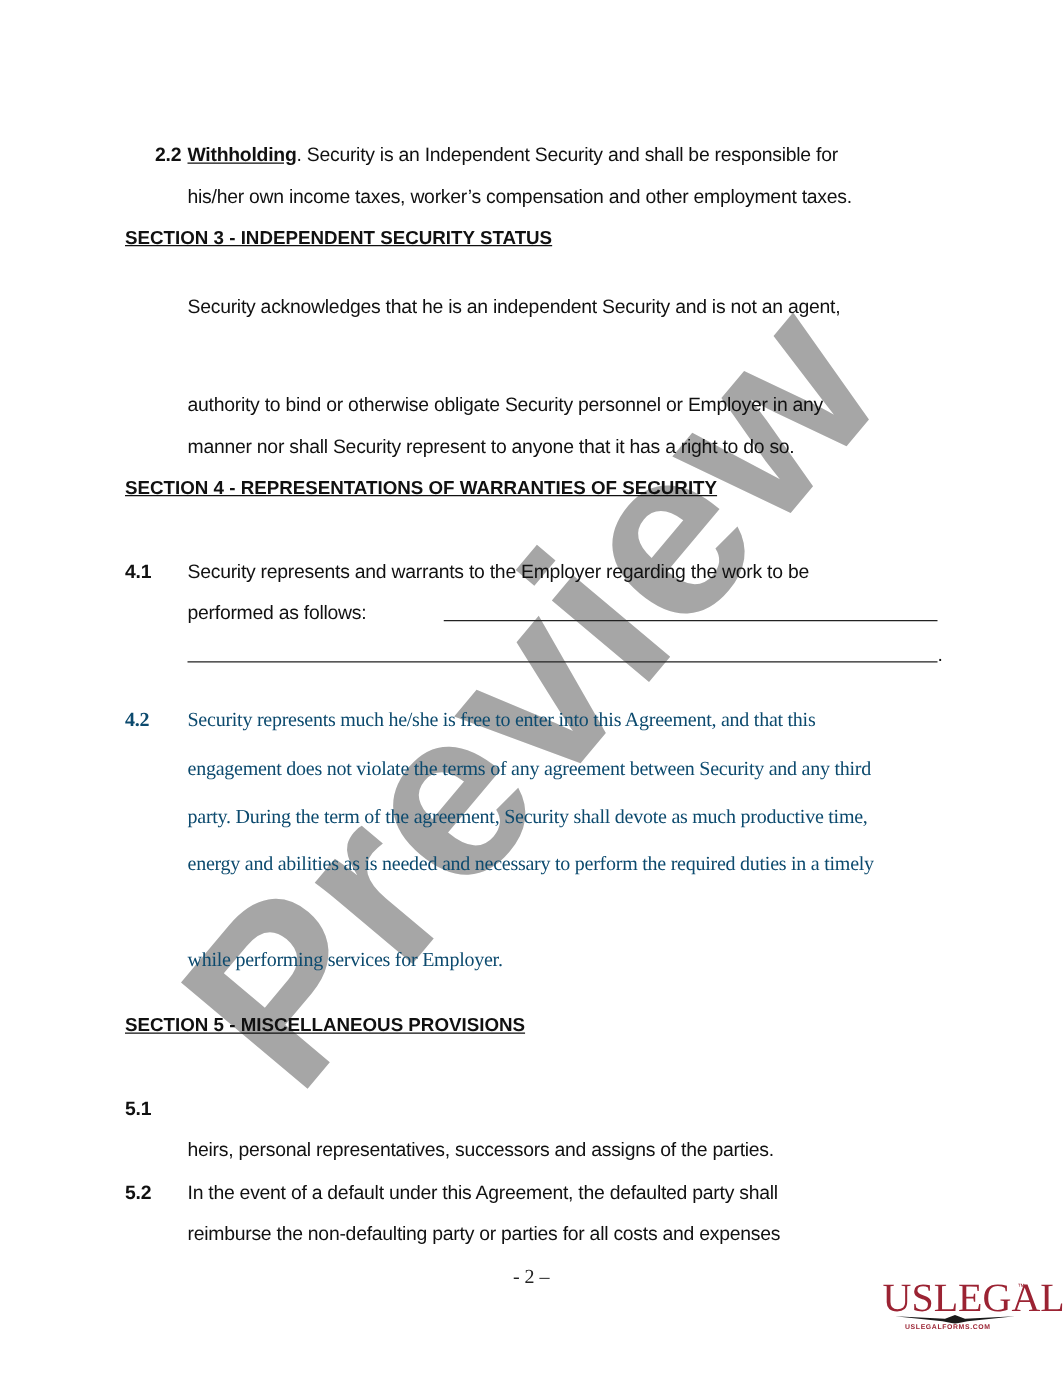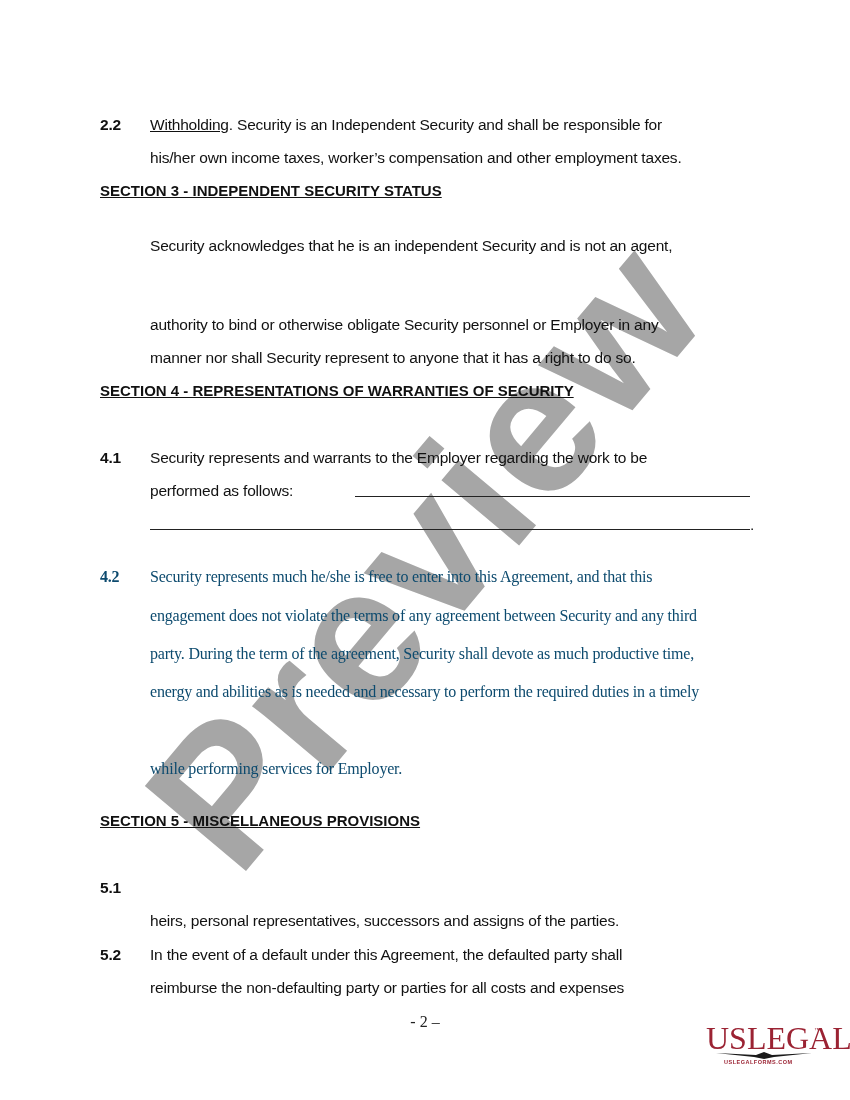--- a/index.html
+++ b/index.html
@@ -23,42 +23,42 @@
 
     .content { position: absolute; left: 0; top: 0; width: 850px; height: 1100px; z-index: 2; }
 
     .sans { font-family: "Liberation Sans", sans-serif; font-size: 15.5px; color: #111; letter-spacing: -0.2px; }
     .serif { font-family: "Liberation Serif", serif; font-size: 16px; color: #0c4a6e; letter-spacing: -0.2px; }
 
     .line { position: absolute; white-space: nowrap; line-height: 20px; }
     .num { position: absolute; left: 100px; font-weight: bold; }
     .ind { left: 150px; }
     .heading { position: absolute; left: 100px; font-family: "Liberation Sans", sans-serif; font-weight: bold; font-size: 15px; text-decoration: underline; color: #111; white-space: nowrap; line-height: 20px; }
-    .bold-u { font-weight: normal; text-decoration: underline; text-align: right; }
+    .bold-u { font-weight: bold; text-decoration: underline; text-align: right; }
 
     .blank { position: absolute; border-bottom: 1.5px solid #222; height: 0; }
 
     .footer-page { position: absolute; left: 0; width: 850px; top: 1013px; text-align: center; font-family: "Liberation Serif", serif; font-size: 16px; color: #222; }
 
     .logo { position: absolute; left: 706px; top: 1025px; width: 115px; height: 42px; }
     .logo-text { position: absolute; left: 0; top: 0; font-family: "Liberation Serif", serif; font-size: 32px; color: #9b2333; letter-spacing: 0px; line-height: 26px; white-space: nowrap; }
     .logo-tm { position: absolute; left: 108px; top: 2px; font-family: "Liberation Sans", sans-serif; font-size: 6px; color: #9b2333; }
     .logo-wings { position: absolute; left: 10px; top: 26px; width: 96px; height: 8px; }
     .logo-url { position: absolute; left: 18px; top: 34px; font-family: "Liberation Sans", sans-serif; font-weight: bold; font-size: 5.5px; color: #9b2333; letter-spacing: 0.5px; white-space: nowrap; }
   </style>
 </head>
 <body>
 
 <div class="page">
 
   <div class="watermark">Preview</div>
 
   <div class="content">
 
-    <div class="line sans num" style="top:115px;">2.2</div>
+    <div class="line sans num" style="top:115px;margin-left:24px;">2.2</div>
     <div class="line sans ind" style="top:115px;"><span class="bold-u">Withholding</span><span>.  Security is an Independent Security and shall be responsible for</span></div>
     <div class="line sans ind" style="top:148px;">his/her own income taxes, worker’s compensation and other employment taxes.</div>
 
     <div class="heading" style="top:181px;">SECTION 3 - INDEPENDENT SECURITY STATUS</div>
     <div class="line sans ind" style="top:236px;">Security acknowledges that he is an independent Security and is not an agent,</div>
     <div class="line sans ind" style="top:315px;">authority to bind or otherwise obligate Security personnel or Employer in any</div>
     <div class="line sans ind" style="top:348px;">manner nor shall Security represent to anyone that it has a right to do so.</div>
 
     <div class="heading" style="top:381px;">SECTION 4 - REPRESENTATIONS OF WARRANTIES OF SECURITY</div>
 

